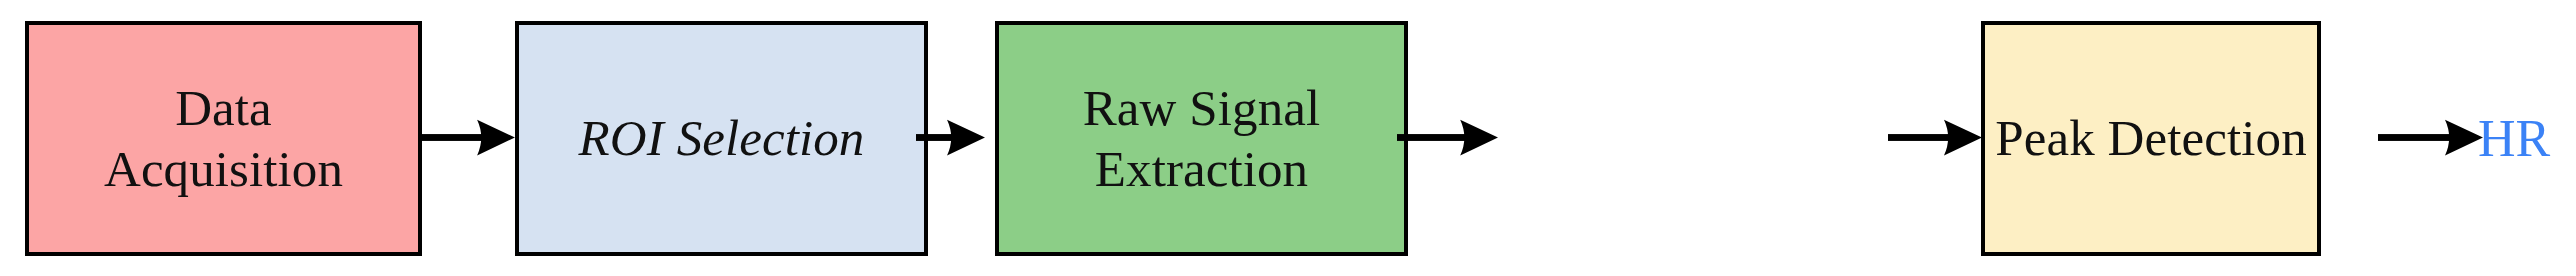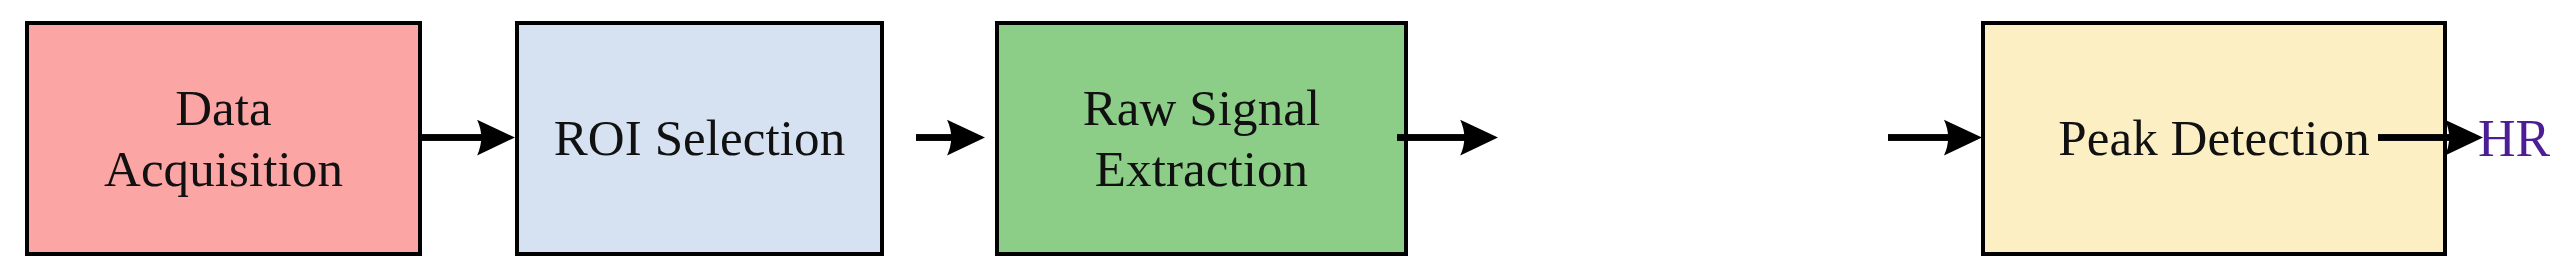--- a/index.html
+++ b/index.html
@@ -37,37 +37,37 @@
     color: #111111;
     font-size: 51px;
     line-height: 1.20;
     letter-spacing: 0.1px;
     white-space: pre-line;
     padding: 0 5.5px;
   }
 
   
   #node-acq   { left: 25px;   width: 397px; background: #fca5a5; }
-  #node-roi   { left: 515px;  width: 369px; background: #d6e2f2; }
+  #node-roi   { left: 515px;  width: 413px; background: #d6e2f2; font-style: italic; }
   #node-raw   { left: 984px; width: 413px; background: #8cce87; margin-left: 11px; }
   #node-jbss  { left: 1499px; width: 389px; background: #fbc9a4; }
-  #node-peak  { left: 1981px; width: 466px; background: #fdefc4; }
+  #node-peak  { left: 1981px; width: 340px; background: #fdefc4; }
 
   
   #hr-label {
     position: absolute;
     top: 21.3px;
     left: 2478px;
     width: 98px;
     height: 235px;
     display: flex;
     align-items: center;
     justify-content: flex-start;
     font-size: 52px;
-    color: #4c1d95;
+    color: #3b82f6;
     line-height: 1;
   }
 
   
   .arrow {
     position: absolute;
     top: 110px;
     height: 55px;
   }
   .arrow svg { display: block; width: 100%; height: 100%; }

